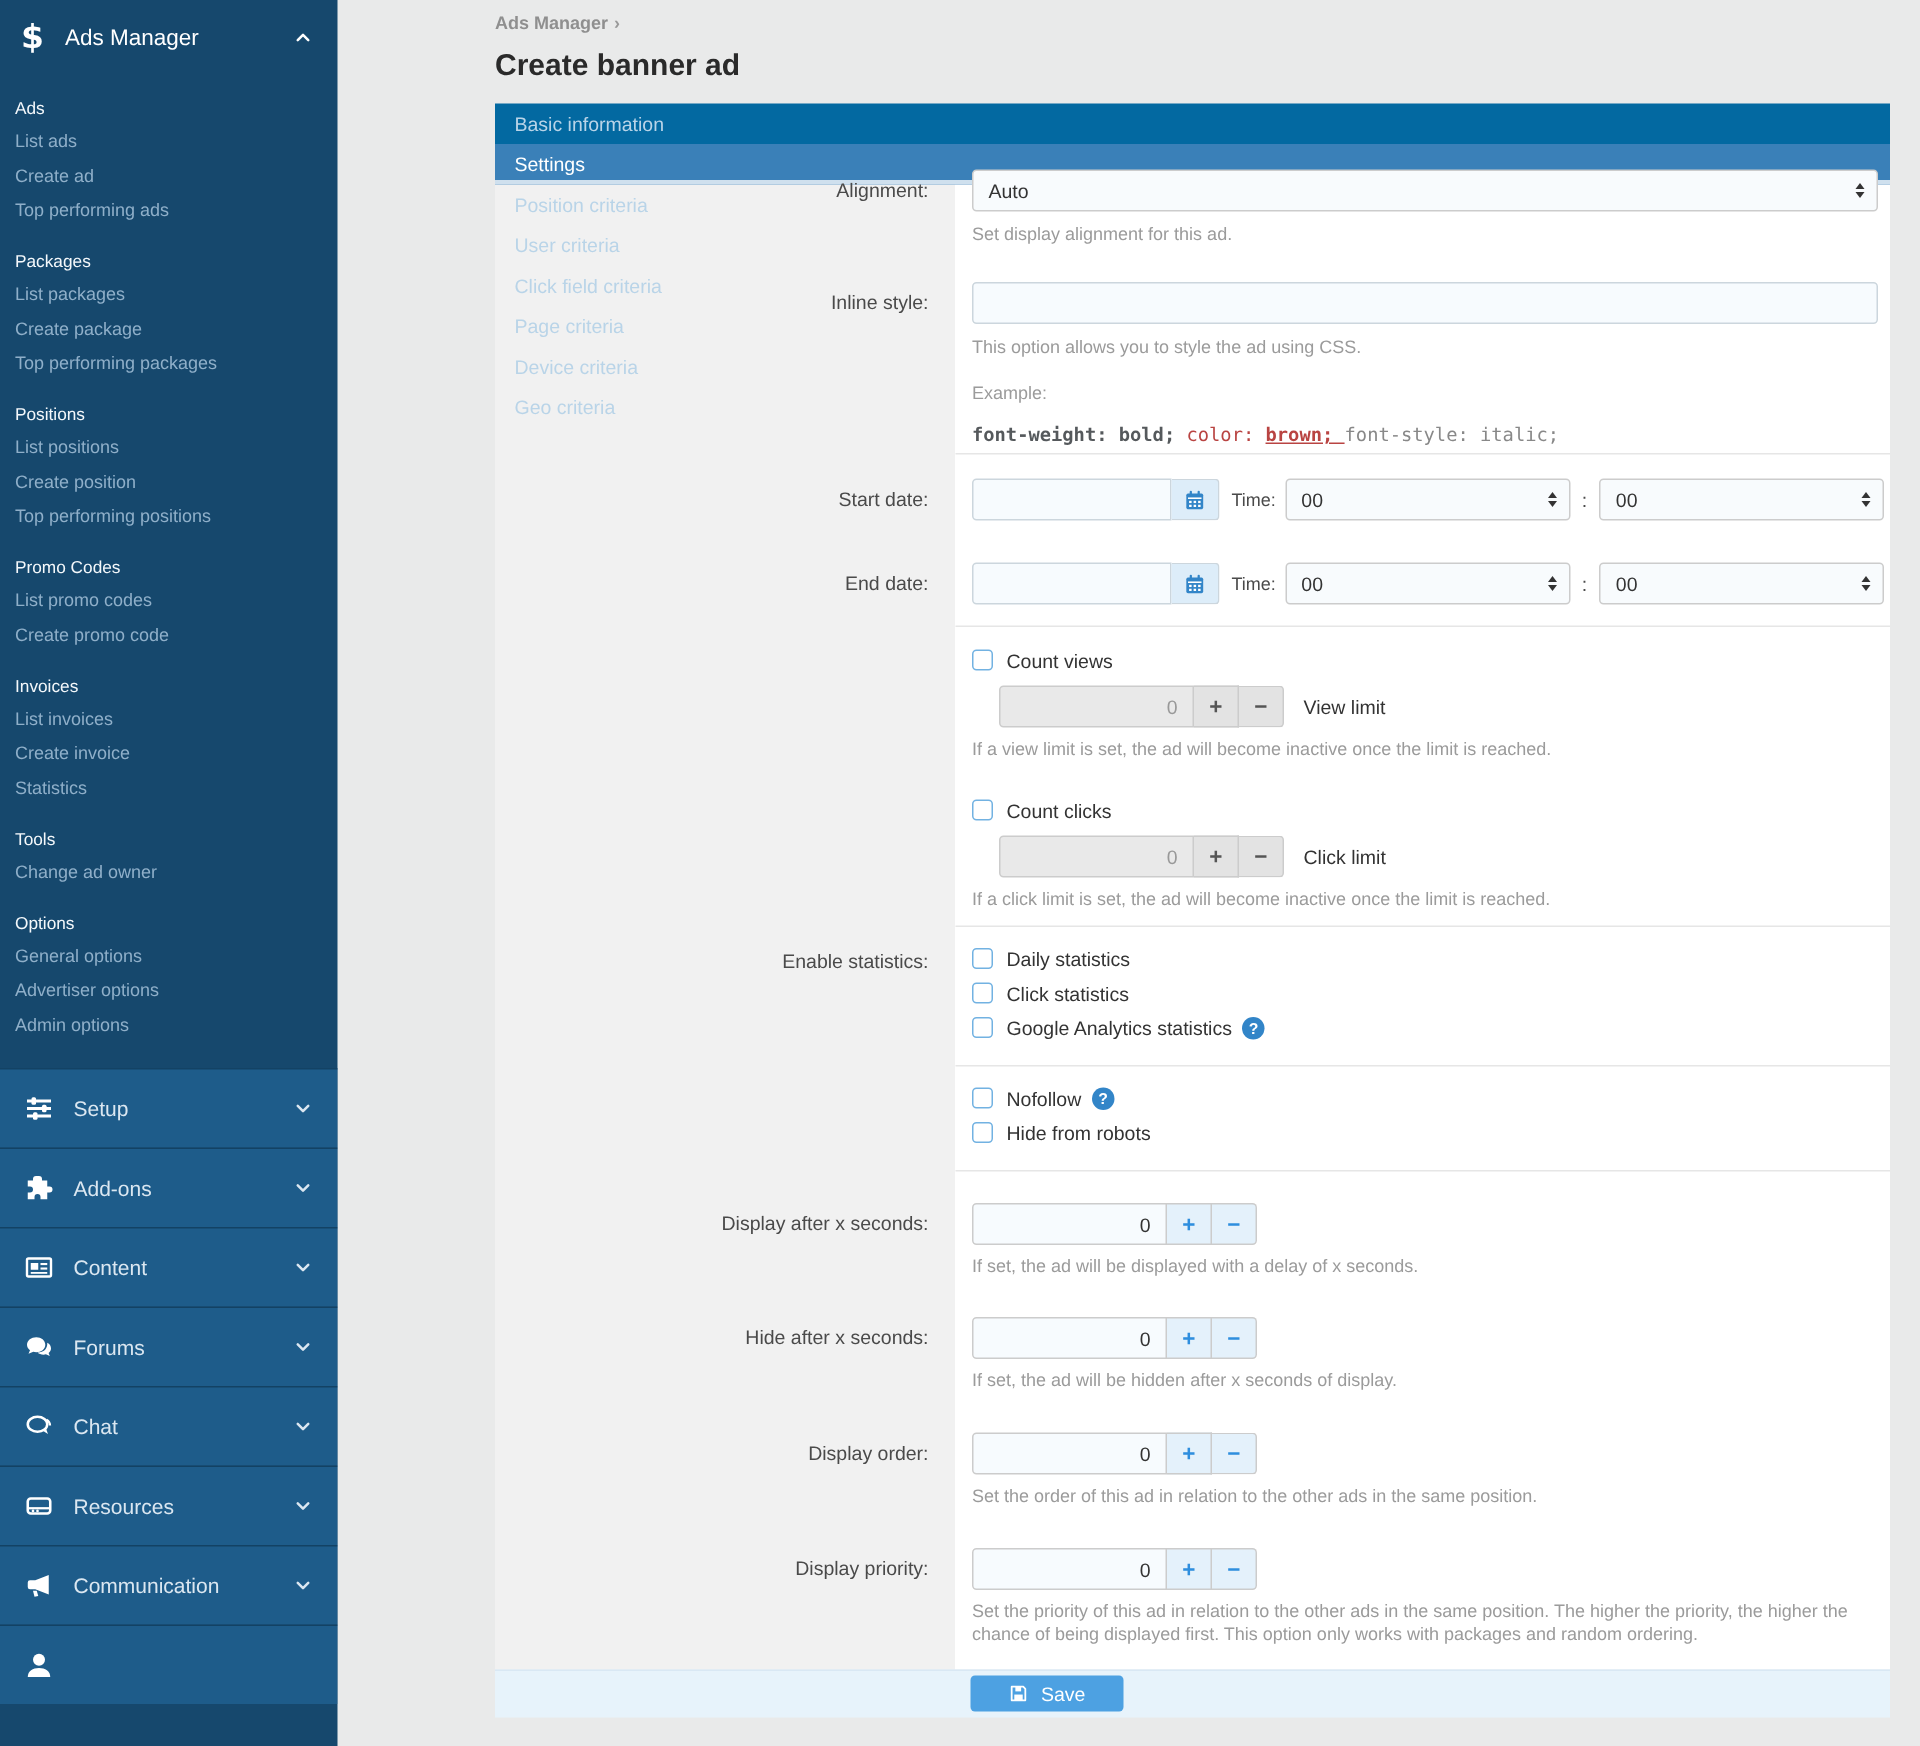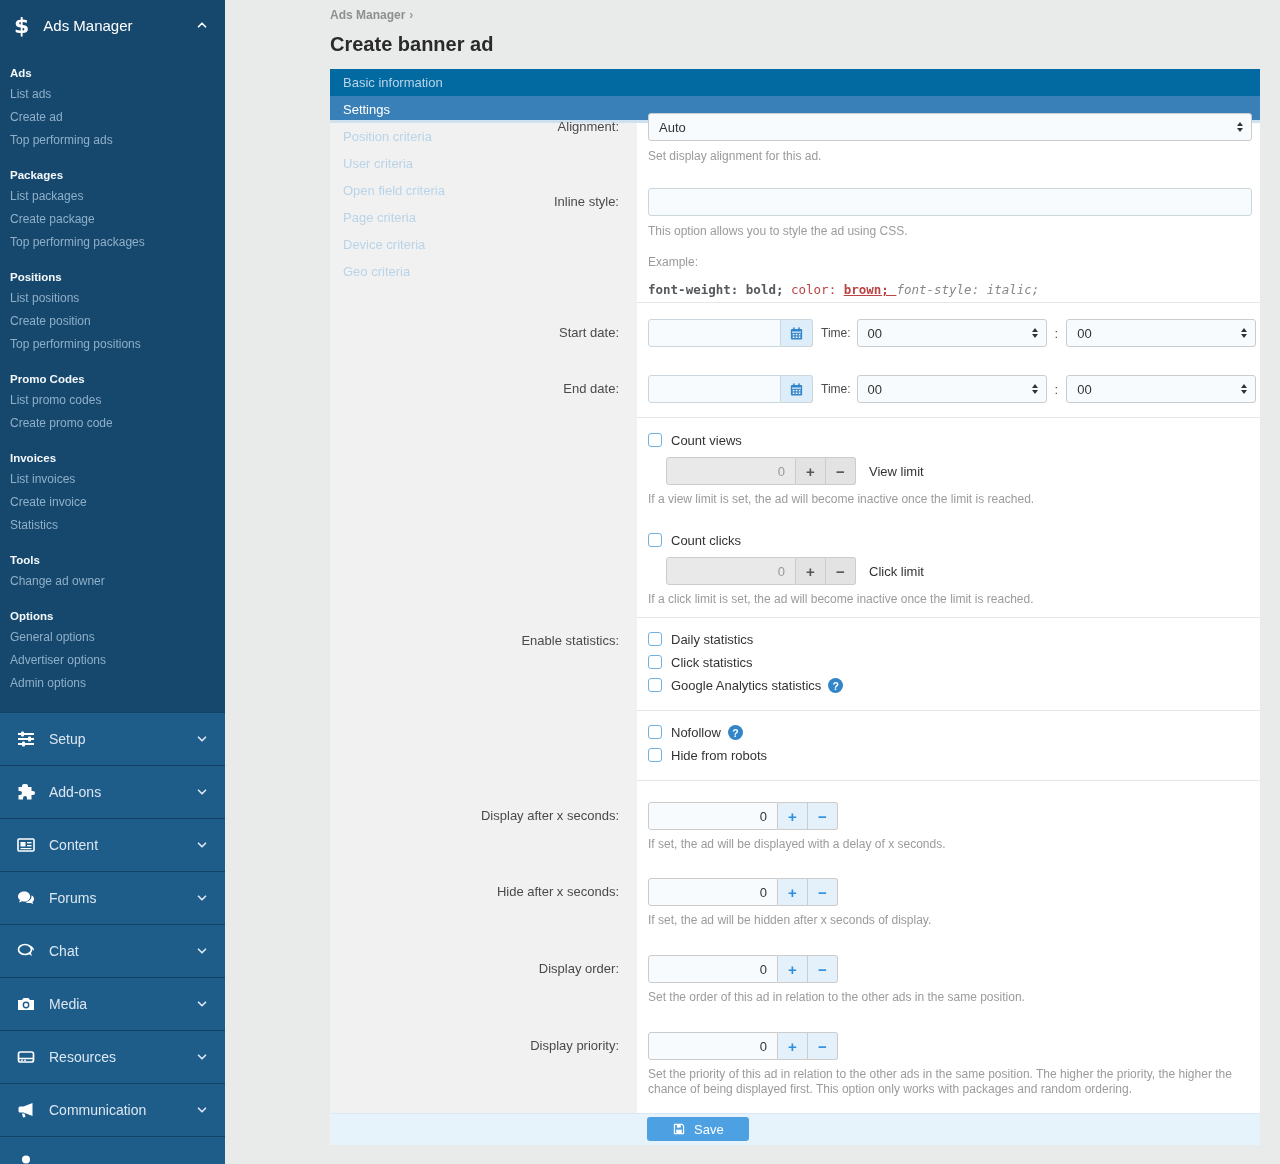--- a/index.html
+++ b/index.html
@@ -7,21 +7,21 @@
     width:1280px; height:1164px; overflow:hidden; position:relative;
     background:#e9eaea; font-family:"Liberation Sans", sans-serif;
   }
   
   .sidebar { position:absolute; left:0; top:0; width:225px; height:1164px; background:#16486d; overflow:hidden; }
   .sb-header { height:50px; display:flex; align-items:center; padding:0 16px 0 14px; color:#fff; cursor:pointer; }
   .sb-dollar { font-size:22px; font-weight:bold; margin-right:14px; font-family:"DejaVu Sans", sans-serif; }
   .sb-title { font-size:15px; flex:1; }
   .sb-nav { height:662px; padding-left:10px; overflow:hidden; }
   .side-section { margin-top:13px; }
-  .side-title { color:#f4f8fb; font-weight:bold; font-size:11.5px; line-height:20px; }
+  .side-title { color:#f4f8fb; font-weight:normal; font-size:11.5px; line-height:20px; }
   .side-link { display:block; color:#8fafc9; font-size:12px; line-height:23px; text-decoration:none; cursor:pointer; }
   .sb-menu .mi { height:53px; background:#1e5c8a; border-top:1px solid #134264; display:flex; align-items:center;
                  padding:0 16px; color:#dbe7f1; font-size:14px; cursor:pointer; }
   .mi .ic { width:20px; height:20px; margin-right:13px; flex:none; }
   .mi .milbl { flex:1; }
   .chev { width:14px; height:14px; flex:none; }
   
   main { position:absolute; left:225px; top:0; width:1055px; height:908px; }
   .content { margin-left:105px; width:930px; }
   .crumbs { padding-top:8px; font-size:12px; font-weight:bold; color:#8f8f8f; }
@@ -42,21 +42,21 @@
   .selectbox { height:28px; background:#f8fbfd; border:1px solid #cccccc; border-radius:3px; display:flex;
                align-items:center; padding:0 8px 0 10px; font-size:13px; color:#333; cursor:pointer; }
   .selectbox .stext { flex:1; }
   .arrows { display:flex; flex-direction:column; gap:2px; margin-left:6px; }
   .tri-up { width:0; height:0; border-left:3.5px solid transparent; border-right:3.5px solid transparent; border-bottom:4.5px solid #333; }
   .tri-down { width:0; height:0; border-left:3.5px solid transparent; border-right:3.5px solid transparent; border-top:4.5px solid #333; }
   .codeline { font-family:"DejaVu Sans Mono", monospace; font-size:12.5px; margin-top:12px; }
   .code-b { font-weight:bold; color:#55595c; }
   .code-r { color:#b94442; }
   .code-rb { color:#b94442; font-weight:bold;text-decoration:underline; }
-  .code-i { font-style:italic; color:#888;text-align:right; }
+  .code-i { color:#888;text-align:right; }
   .daterow { display:flex; align-items:center; }
   .dategrp { display:flex; width:165px; flex:none; }
   .dateinput { width:133px; height:28px; background:#f7fbfe; border:1px solid #ccd6dd; border-radius:3px 0 0 3px;
                padding:0 6px; font-size:13px; }
   .dateaddon { width:32px; height:28px; background:#ddedf9; border:1px solid #ccd6dd; border-left:none;
                border-radius:0 3px 3px 0; display:flex; align-items:center; justify-content:center; cursor:pointer; }
   .timelabel { font-size:12px; color:#4a4a4a; margin:0 6px 0 8px; }
   .tselect { width:190px; flex:none; }
   .colon { margin:0 8px; color:#4a4a4a; font-size:13px; }
   .cbrow { display:flex; align-items:flex-start; font-size:13px; color:#333; height:18px; }
@@ -185,31 +185,20 @@
           <path d="M12 12.5l4 2.5-1.2-3.3z" fill="#fff"></path>
           <path d="M15 5.5c1.5.9 2.4 2.2 2.4 3.8" fill="none" stroke="#fff" stroke-width="1.4"></path>
         </svg>
       <span class="milbl">Chat</span>
       <svg class="chev" viewBox="0 0 20 20">
           <polyline points="5,7.5 10,12.5 15,7.5" fill="none" stroke="#dbe7f1" stroke-width="2.4" stroke-linecap="round" stroke-linejoin="round"></polyline>
         </svg>
     </div>
     <div class="mi">
       <svg class="ic" viewBox="0 0 20 20">
-          <path d="M2 6h4l1.5-2h5L14 6h4v10H2z" fill="#fff"></path>
-          <circle cx="10" cy="11" r="3.4" fill="#1e5c8a"></circle>
-          <circle cx="10" cy="11" r="2" fill="#fff"></circle>
-        </svg>
-      <span class="milbl">Media</span>
-      <svg class="chev" viewBox="0 0 20 20">
-          <polyline points="5,7.5 10,12.5 15,7.5" fill="none" stroke="#dbe7f1" stroke-width="2.4" stroke-linecap="round" stroke-linejoin="round"></polyline>
-        </svg>
-    </div>
-    <div class="mi">
-      <svg class="ic" viewBox="0 0 20 20">
           <rect x="2.5" y="5" width="15" height="10" rx="2" fill="none" stroke="#fff" stroke-width="1.7"></rect>
           <line x1="3" y1="11.5" x2="17" y2="11.5" stroke="#fff" stroke-width="1.5"></line>
           <circle cx="6" cy="13.3" r=".9" fill="#fff"></circle>
           <circle cx="9" cy="13.3" r=".9" fill="#fff"></circle>
         </svg>
       <span class="milbl">Resources</span>
       <svg class="chev" viewBox="0 0 20 20">
           <polyline points="5,7.5 10,12.5 15,7.5" fill="none" stroke="#dbe7f1" stroke-width="2.4" stroke-linecap="round" stroke-linejoin="round"></polyline>
         </svg>
     </div>
@@ -237,21 +226,21 @@
     <div class="crumbs">
       <span>Ads Manager</span><span class="sep">›</span>
     </div>
     <h1>Create banner ad</h1>
 
     <div class="tabs">
       <div class="tab">Basic information</div>
       <div class="tab active">Settings</div>
       <div class="tab">Position criteria</div>
       <div class="tab">User criteria</div>
-      <div class="tab">Open field criteria</div>
+      <div class="tab">Click field criteria</div>
       <div class="tab">Page criteria</div>
       <div class="tab">Device criteria</div>
       <div class="tab">Geo criteria</div>
     </div>
 
     <div class="panel">
 
       <div class="frow">
         <div class="flabel" style="padding-top:23px">Alignment:</div>
         <div class="fctl" style="padding-top:17px">

